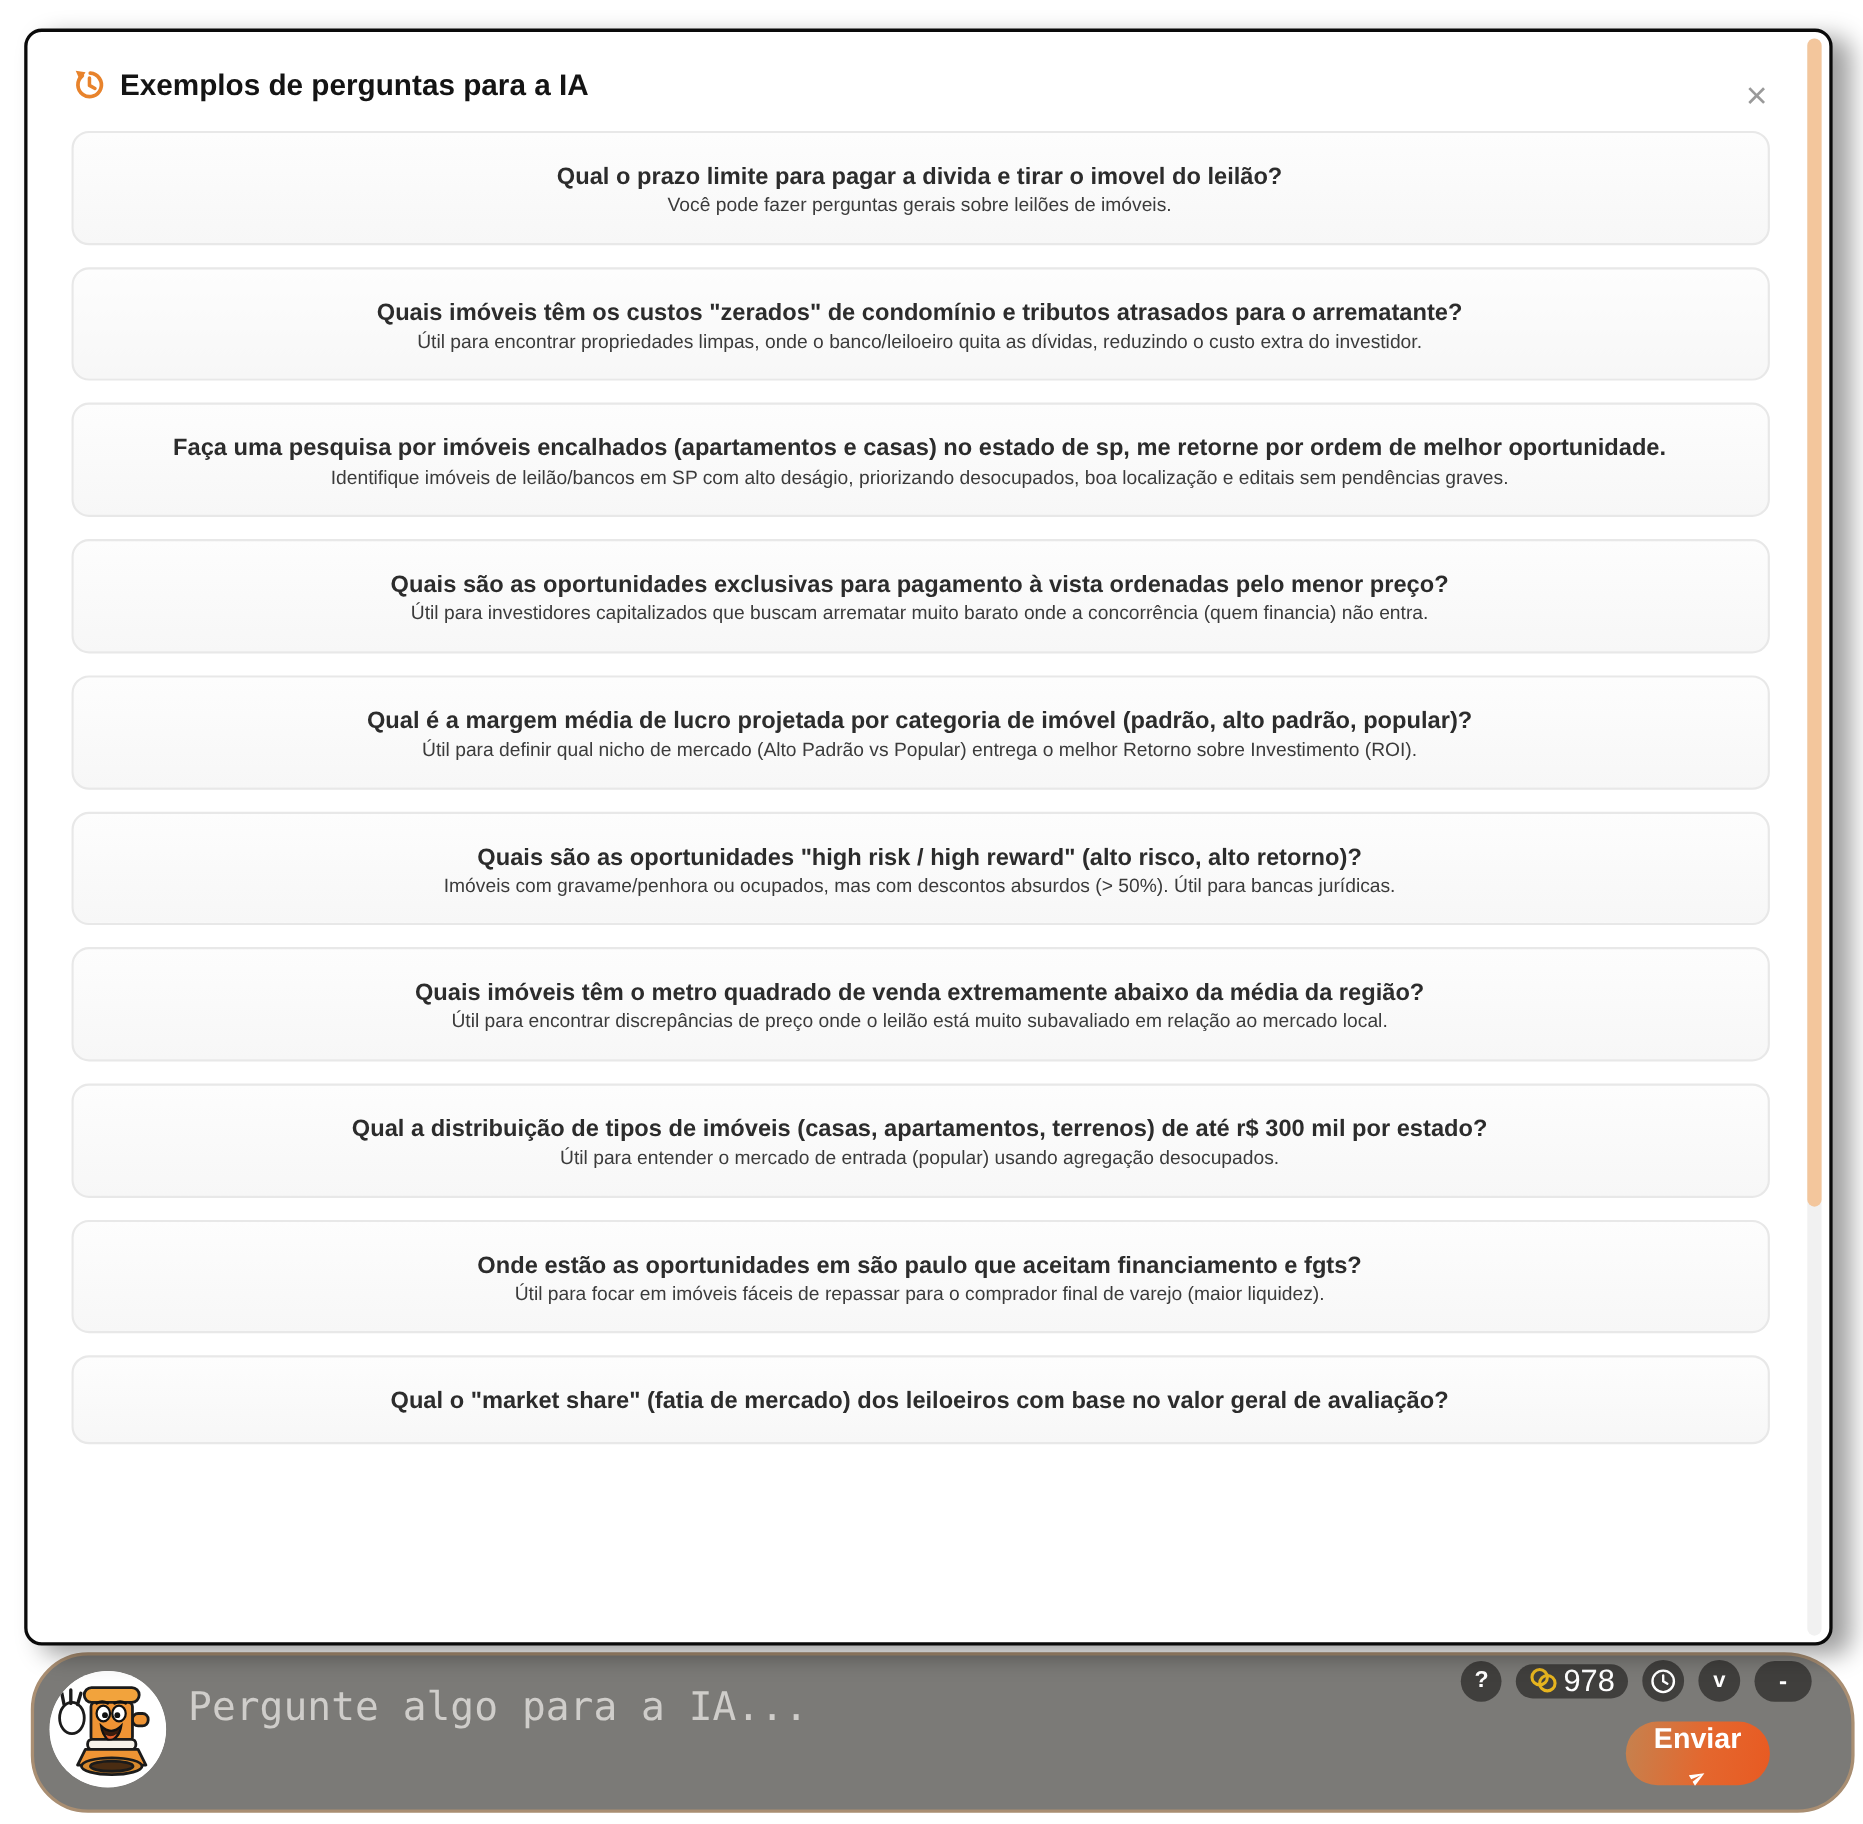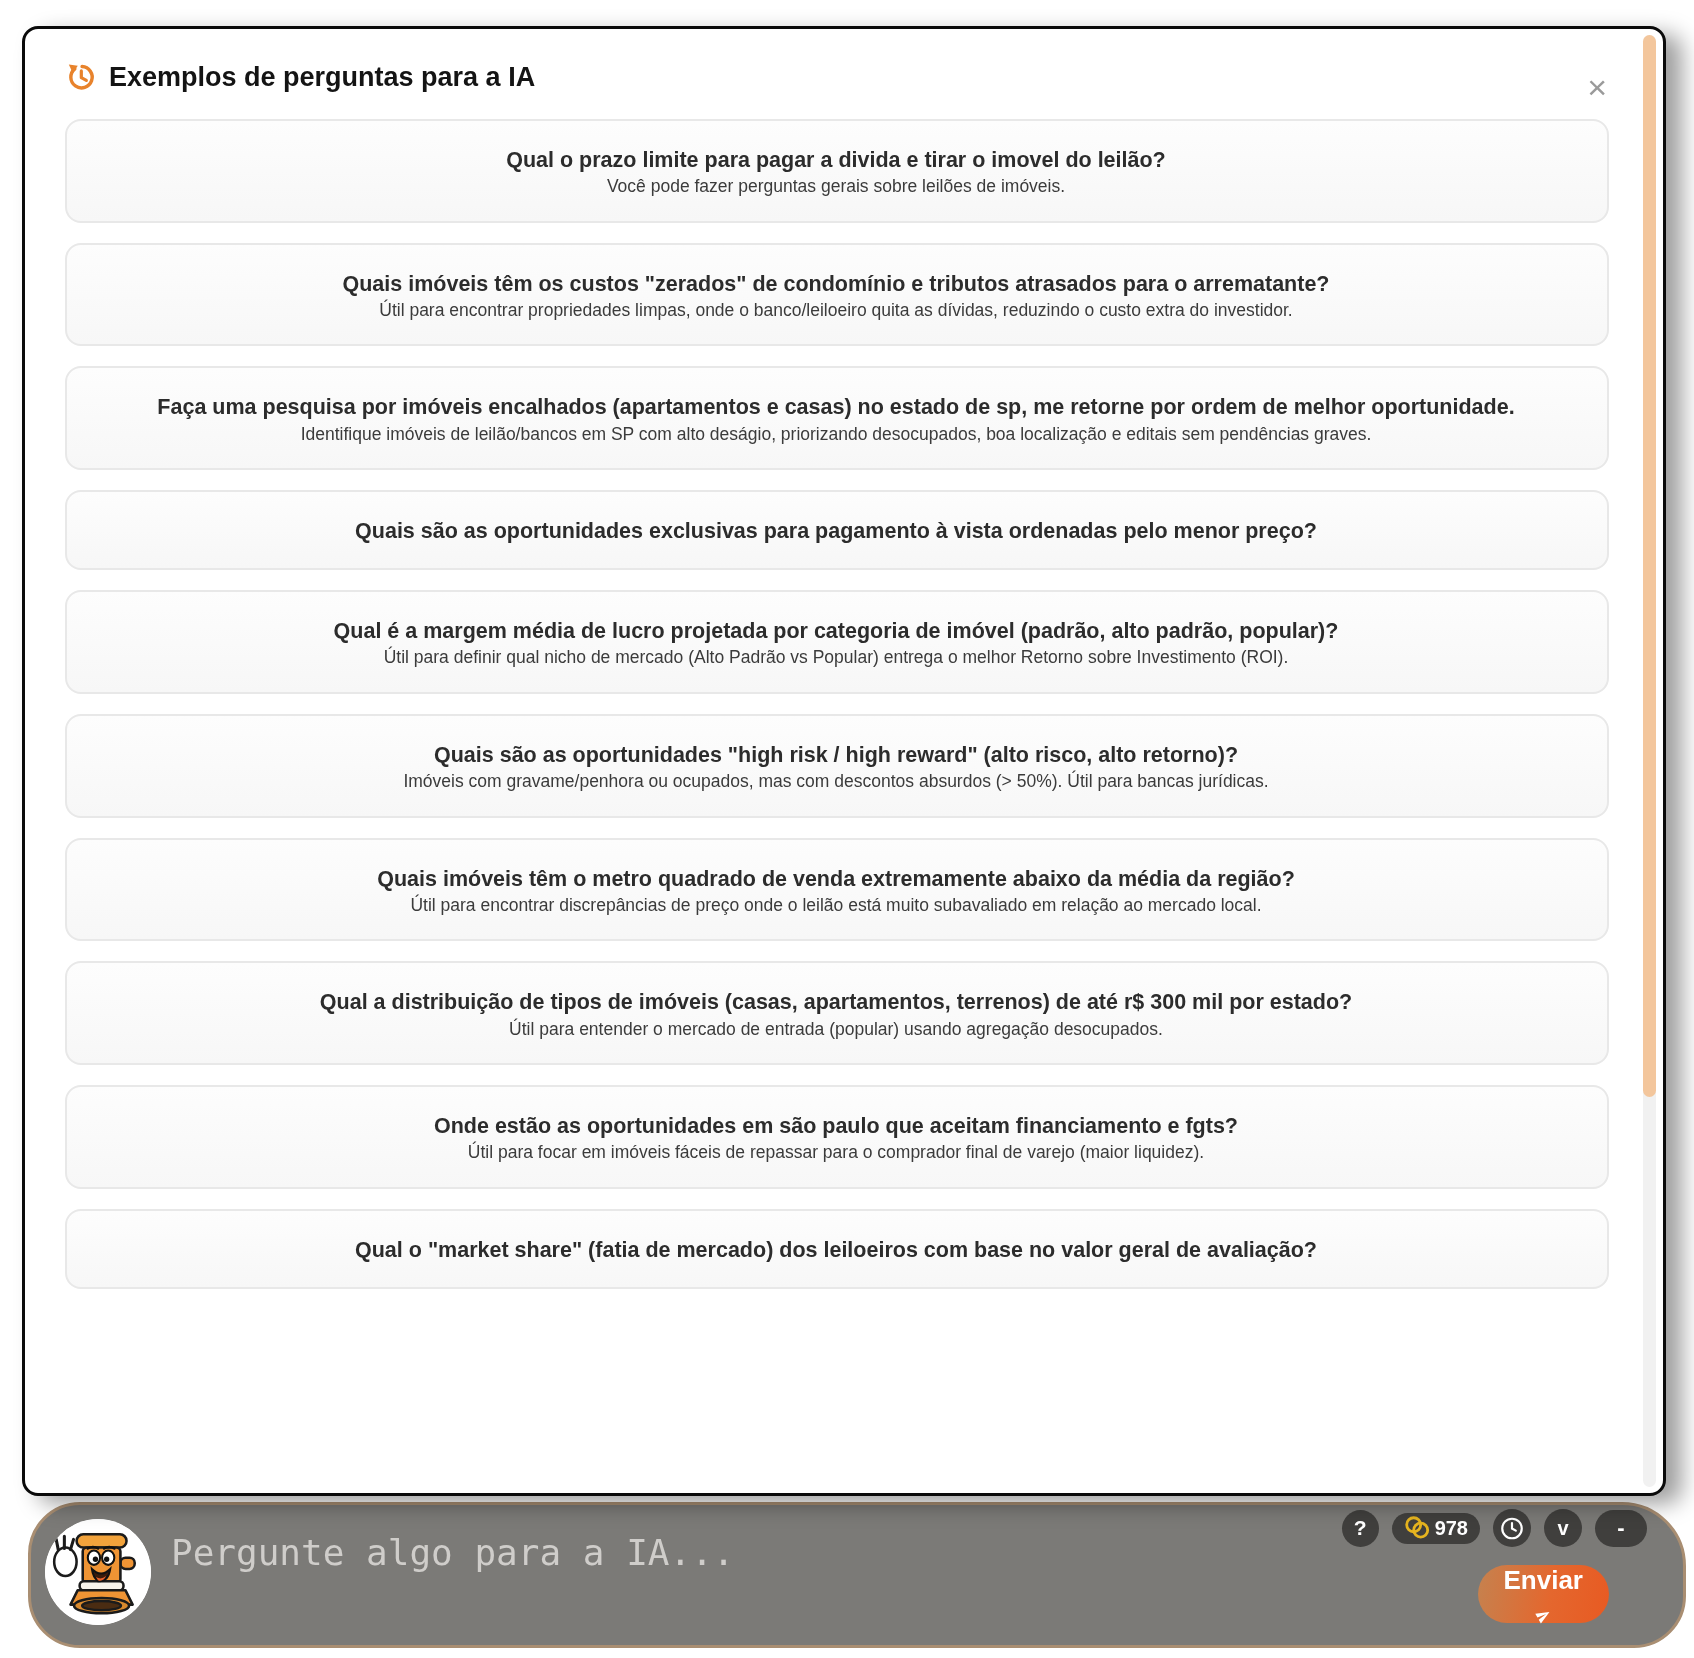--- a/index.html
+++ b/index.html
@@ -24,21 +24,21 @@
   }
   .chat-input::placeholder{color:#cfcdca;opacity:1;}
   .chatbar-buttons{
     position:absolute;top:3px;right:36px;height:40px;display:flex;align-items:center;gap:13px;
   }
   .round-btn{
     background:#403f3d;color:#fff;border:none;display:flex;align-items:center;justify-content:center;
     font-family:"Liberation Sans", sans-serif;cursor:pointer;
   }
   .btn-help{width:37px;height:37px;border-radius:50%;font-size:21px;font-weight:bold;}
-  .btn-credits{height:31px;border-radius:19px;padding:0 12px;gap:3px;font-size:20px;font-weight:bold;}
+  .btn-credits{height:31px;border-radius:19px;padding:0 12px;gap:3px;font-size:28px;font-weight:normal;}
   .btn-clock{width:38px;height:38px;border-radius:50%;}
   .btn-collapse{width:38px;height:38px;border-radius:50%;font-size:20px;font-weight:bold;}
   .btn-minimize{width:52px;height:37px;border-radius:19px;font-size:22px;font-weight:bold;}
   .send-btn{
     position:absolute;right:74px;top:60px;height:58px;padding:0 26px;border:none;border-radius:29px;
     background:linear-gradient(100deg,#c5824f 0%,#e4672e 55%,#e85a22 100%);
     color:#ffffff;font-weight:bold;font-size:26px;display:flex;align-items:center;gap:12px;cursor:pointer;
     font-family:"Liberation Sans", sans-serif;
     flex-direction:column;
   }
@@ -152,20 +152,21 @@
           <div class="card-desc">Útil para encontrar propriedades limpas, onde o banco/leiloeiro quita as dívidas, reduzindo o custo extra do investidor.</div>
         </div>
 
         <div class="card">
           <div class="card-title">Faça uma pesquisa por imóveis encalhados (apartamentos e casas) no estado de sp, me retorne por ordem de melhor oportunidade.</div>
           <div class="card-desc">Identifique imóveis de leilão/bancos em SP com alto deságio, priorizando desocupados, boa localização e editais sem pendências graves.</div>
         </div>
 
         <div class="card">
           <div class="card-title">Quais são as oportunidades exclusivas para pagamento à vista ordenadas pelo menor preço?</div>
+          <div class="card-desc">Útil para investidores capitalizados que buscam arrematar muito barato onde a concorrência (quem financia) não entra.</div>
         </div>
 
         <div class="card">
           <div class="card-title">Qual é a margem média de lucro projetada por categoria de imóvel (padrão, alto padrão, popular)?</div>
           <div class="card-desc">Útil para definir qual nicho de mercado (Alto Padrão vs Popular) entrega o melhor Retorno sobre Investimento (ROI).</div>
         </div>
 
         <div class="card">
           <div class="card-title">Quais são as oportunidades "high risk / high reward" (alto risco, alto retorno)?</div>
           <div class="card-desc">Imóveis com gravame/penhora ou ocupados, mas com descontos absurdos (&gt; 50%). Útil para bancas jurídicas.</div>

